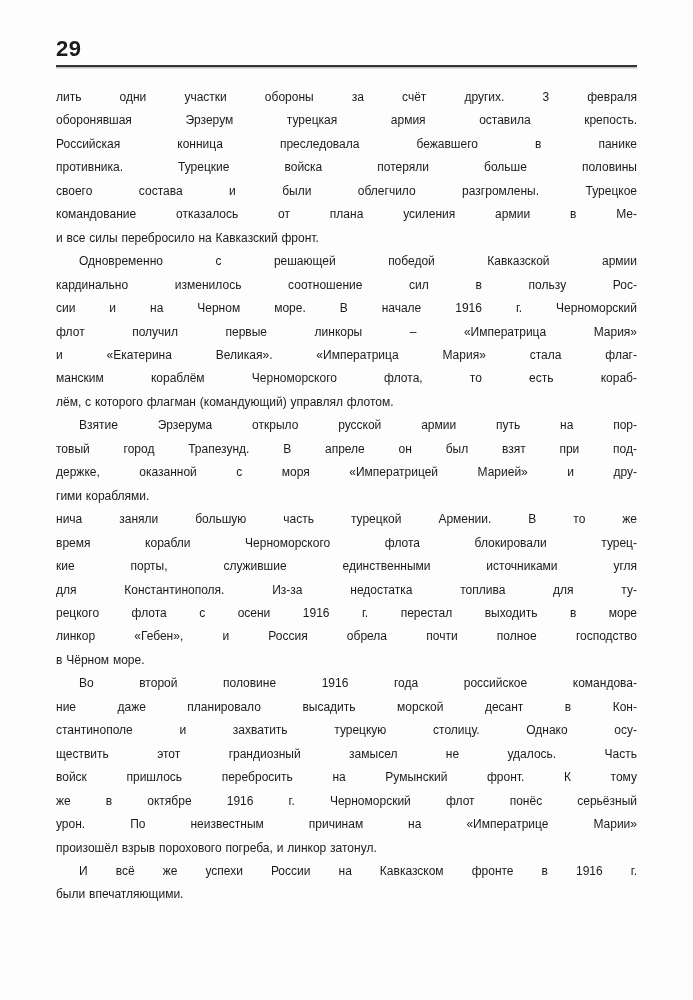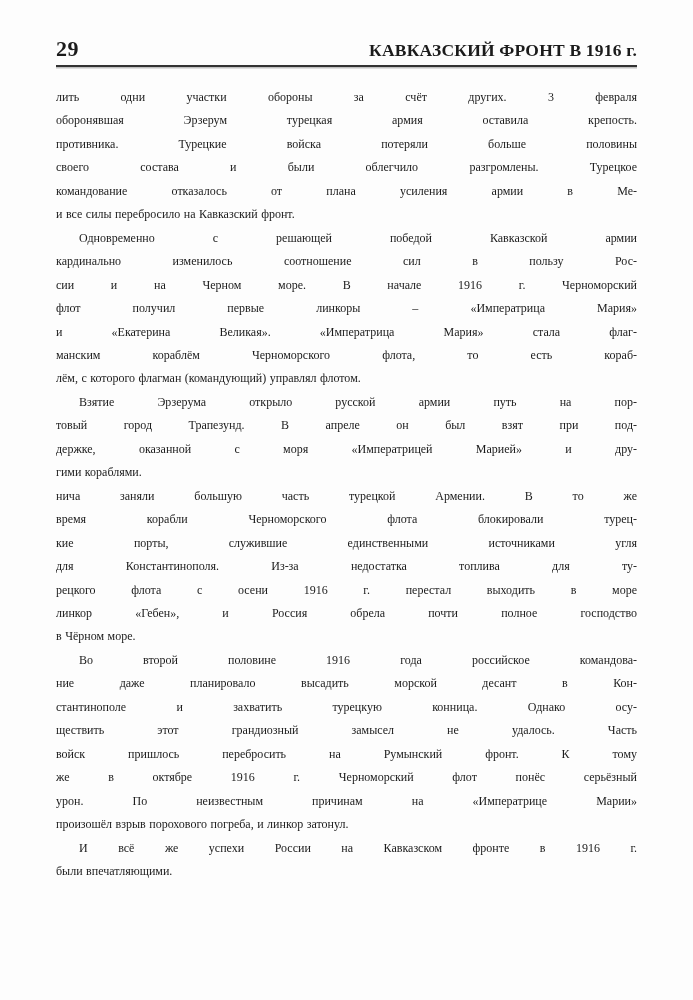--- a/index.html
+++ b/index.html
@@ -7,21 +7,21 @@
     --rule: #333333;
     --paper: #fdfdfd;
   }
   * { margin: 0; padding: 0; box-sizing: border-box; }
   html, body { background: #e9e9e9; }
   .page {
     position: relative;
     width: 693px;
     height: 1000px;
     background: var(--paper);
-    font-family: Liberation Serif, serif;
+    font-family: Liberation Sans, sans-serif;
     color: var(--ink);
     overflow: hidden;
     margin: 0 auto;
   }
   .page-header {
     position: absolute;
     left: 56px;
     right: 56px;
     top: 36px;
     display: flex;
@@ -68,26 +68,26 @@
   .line.last {
     text-align-last: left;
   }
 </style>
 </head>
 <body>
 
 <div class="page">
   <header class="page-header">
     <span class="page-number">29</span>
-    <span class="chapter-title">КАВКАЗСКИЙ ФРОНТ В 1916 г.</span>
   </header>
   <div class="header-rule"></div>
   <main class="body-text">
       <div class="line">лить одни участки обороны за счёт других. 3 февраля</div>
       <div class="line">оборонявшая Эрзерум турецкая армия оставила крепость.</div>
+      <div class="line">Российская конница преследовала бежавшего в панике</div>
       <div class="line">противника. Турецкие войска потеряли больше половины</div>
       <div class="line">своего состава и были облегчило разгромлены. Турецкое</div>
       <div class="line">командование отказалось от плана усиления армии в Ме-</div>
       <div class="line last">и все силы перебросило на Кавказский фронт.</div>
       <div class="line indent">Одновременно с решающей победой Кавказской армии</div>
       <div class="line">кардинально изменилось соотношение сил в пользу Рос-</div>
       <div class="line">сии и на Черном море. В начале 1916 г. Черноморский</div>
       <div class="line">флот получил первые линкоры – «Императрица Мария»</div>
       <div class="line">и «Екатерина Великая». «Императрица Мария» стала флаг-</div>
       <div class="line">манским кораблём Черноморского флота, то есть кораб-</div>
@@ -98,21 +98,21 @@
       <div class="line last">гими кораблями.</div>
       <div class="line">нича заняли большую часть турецкой Армении. В то же</div>
       <div class="line">время корабли Черноморского флота блокировали турец-</div>
       <div class="line">кие порты, служившие единственными источниками угля</div>
       <div class="line">для Константинополя. Из-за недостатка топлива для ту-</div>
       <div class="line">рецкого флота с осени 1916 г. перестал выходить в море</div>
       <div class="line">линкор «Гебен», и Россия обрела почти полное господство</div>
       <div class="line last">в Чёрном море.</div>
       <div class="line indent">Во второй половине 1916 года российское командова-</div>
       <div class="line">ние даже планировало высадить морской десант в Кон-</div>
-      <div class="line">стантинополе и захватить турецкую конница. Однако осу-</div>
+      <div class="line">стантинополе и захватить турецкую столицу. Однако осу-</div>
       <div class="line">ществить этот грандиозный замысел не удалось. Часть</div>
       <div class="line">войск пришлось перебросить на Румынский фронт. К тому</div>
       <div class="line">же в октябре 1916 г. Черноморский флот понёс серьёзный</div>
       <div class="line">урон. По неизвестным причинам на «Императрице Марии»</div>
       <div class="line last">произошёл взрыв порохового погреба, и линкор затонул.</div>
       <div class="line indent">И всё же успехи России на Кавказском фронте в 1916 г.</div>
       <div class="line last">были впечатляющими.</div>
     </main>
 </div>
 

